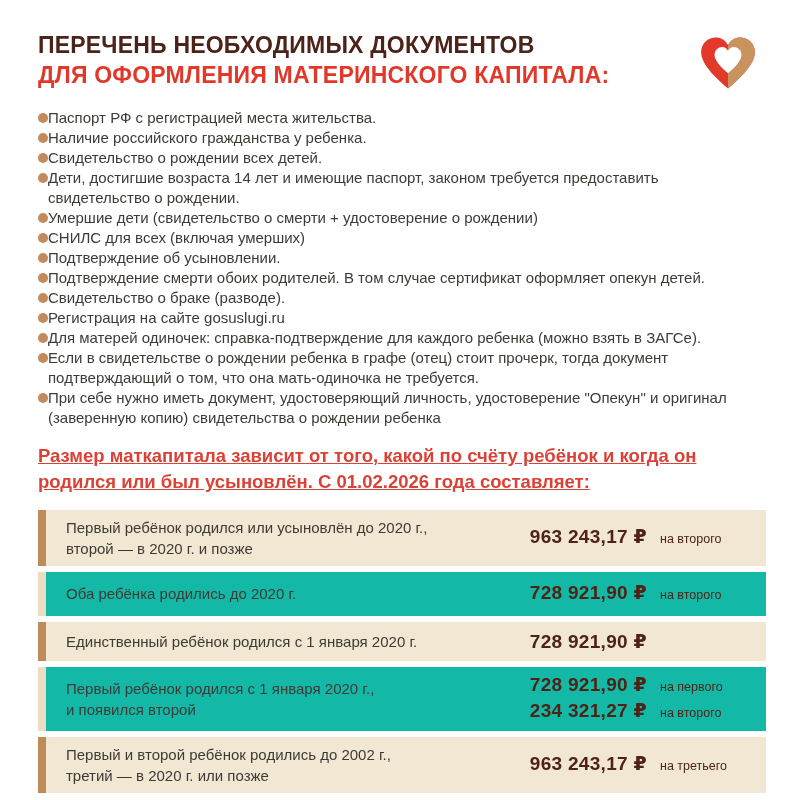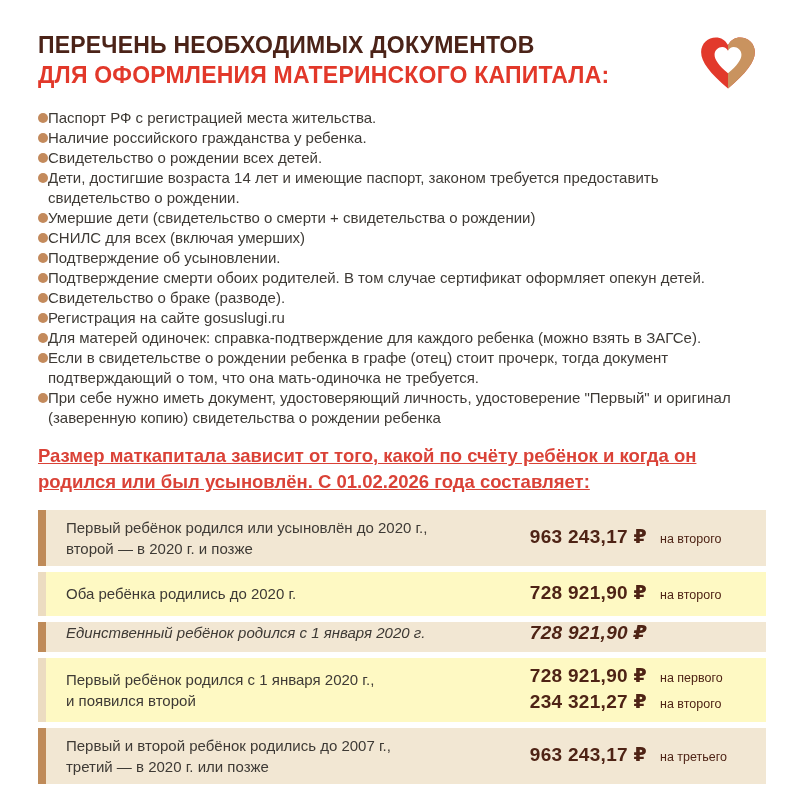--- a/index.html
+++ b/index.html
@@ -35,23 +35,23 @@
     line-height:1.42; white-space:pre-line; width:720px;text-decoration:underline;
   }
 
   
   .table { margin-top:14px; display:flex; flex-direction:column; gap:6px; width:728px; }
   .row {
     display:flex; align-items:center; justify-content:space-between;
     border-left:8px solid; padding:7px 20px 7px 20px;
   }
   .row.beige { background:#f2e7d3; border-left-color:#bf8b59; }
-  .row.light { background:#fef9c3; border-left-color:#ecdcc1; }
+  .row.light { background:#14b8a6; border-left-color:#ecdcc1; }
   .row.pad-1 { padding-top:10px; padding-bottom:10px; }
-  .row.pad-s { padding-top:0; padding-bottom:8px;font-style:italic; }
+  .row.pad-s { padding-top:9px; padding-bottom:8px; }
   .cond {
     font-size:15px; line-height:21px; color:#3e3a35; white-space:pre-line; flex:1;
   }
   .amounts { display:flex; flex-direction:column; gap:2px; flex:none; }
   .aline { display:flex; align-items:baseline; justify-content:space-between; line-height:22px; }
   .amt { font-size:19px; font-weight:bold; color:#4e2315; letter-spacing:0.3px; }
   .nt { width:86px; margin-left:13px; font-size:12.5px; color:#4e2315; }
 </style>
 </head>
 <body>
@@ -90,21 +90,21 @@
         <span class="dot"></span>
         <span class="txt">Свидетельство о рождении всех детей.</span>
       </li>
     <li class="doc">
         <span class="dot"></span>
         <span class="txt">Дети, достигшие возраста 14 лет и имеющие паспорт, законом требуется предоставить
 свидетельство о рождении.</span>
       </li>
     <li class="doc">
         <span class="dot"></span>
-        <span class="txt">Умершие дети (свидетельство о смерти + свидетельства о рождении)</span>
+        <span class="txt">Умершие дети (свидетельство о смерти + удостоверение о рождении)</span>
       </li>
     <li class="doc">
         <span class="dot"></span>
         <span class="txt">СНИЛС для всех (включая умерших)</span>
       </li>
     <li class="doc">
         <span class="dot"></span>
         <span class="txt">Подтверждение об усыновлении.</span>
       </li>
     <li class="doc">
@@ -123,21 +123,21 @@
         <span class="dot"></span>
         <span class="txt">Для матерей одиночек: справка-подтверждение для каждого ребенка (можно взять в ЗАГСе).</span>
       </li>
     <li class="doc">
         <span class="dot"></span>
         <span class="txt">Если в свидетельстве о рождении ребенка в графе (отец) стоит прочерк, тогда документ
 подтверждающий о том, что она мать-одиночка не требуется.</span>
       </li>
     <li class="doc">
         <span class="dot"></span>
-        <span class="txt">При себе нужно иметь документ, удостоверяющий личность, удостоверение "Первый" и оригинал
+        <span class="txt">При себе нужно иметь документ, удостоверяющий личность, удостоверение "Опекун" и оригинал
 (заверенную копию) свидетельства о рождении ребенка</span>
       </li>
   </ul>
 
   <p class="note-red">Размер маткапитала зависит от того, какой по счёту ребёнок и когда он
 родился или был усыновлён. С 01.02.2026 года составляет:</p>
 
   <div class="table">
 
     <div class="row beige">
@@ -180,21 +180,21 @@
           <span class="nt">на первого</span>
         </div>
         <div class="aline">
           <span class="amt">234 321,27 ₽</span>
           <span class="nt">на второго</span>
         </div>
       </div>
     </div>
 
     <div class="row beige">
-      <div class="cond">Первый и второй ребёнок родились до 2007 г.,
+      <div class="cond">Первый и второй ребёнок родились до 2002 г.,
 третий — в 2020 г. или позже</div>
       <div class="amounts">
         <div class="aline">
           <span class="amt">963 243,17 ₽</span>
           <span class="nt">на третьего</span>
         </div>
       </div>
     </div>
 
   </div>

